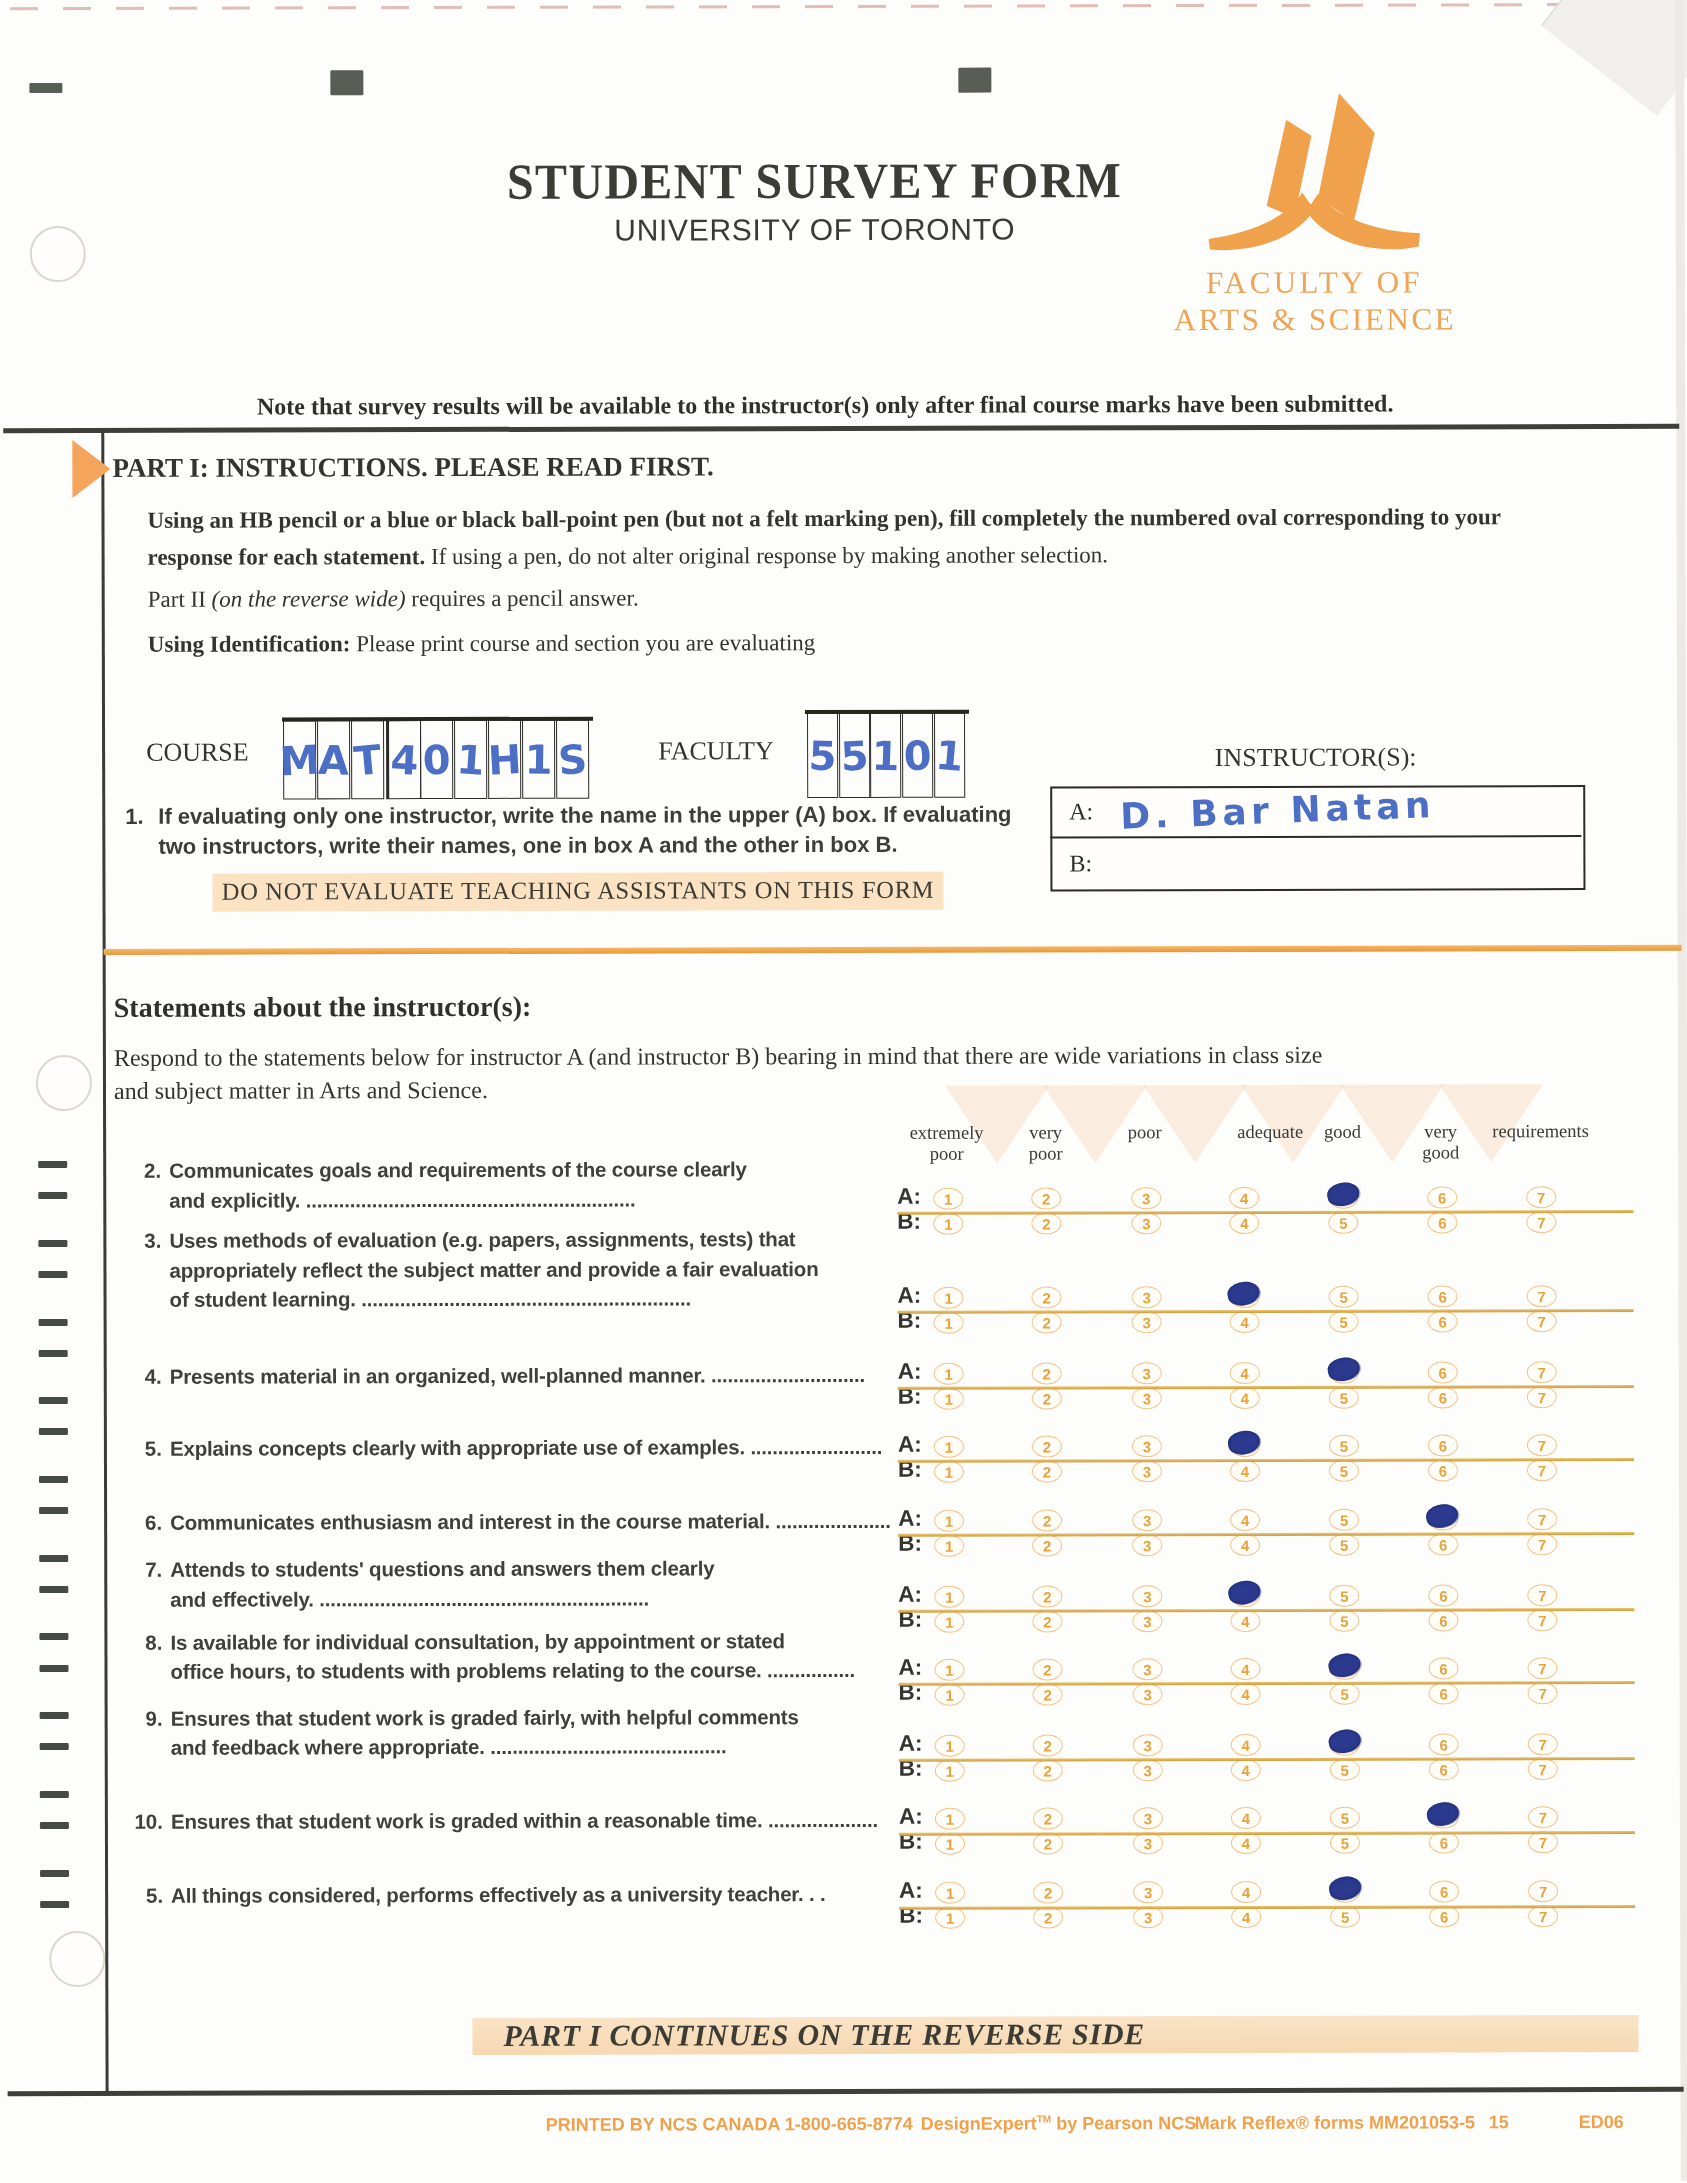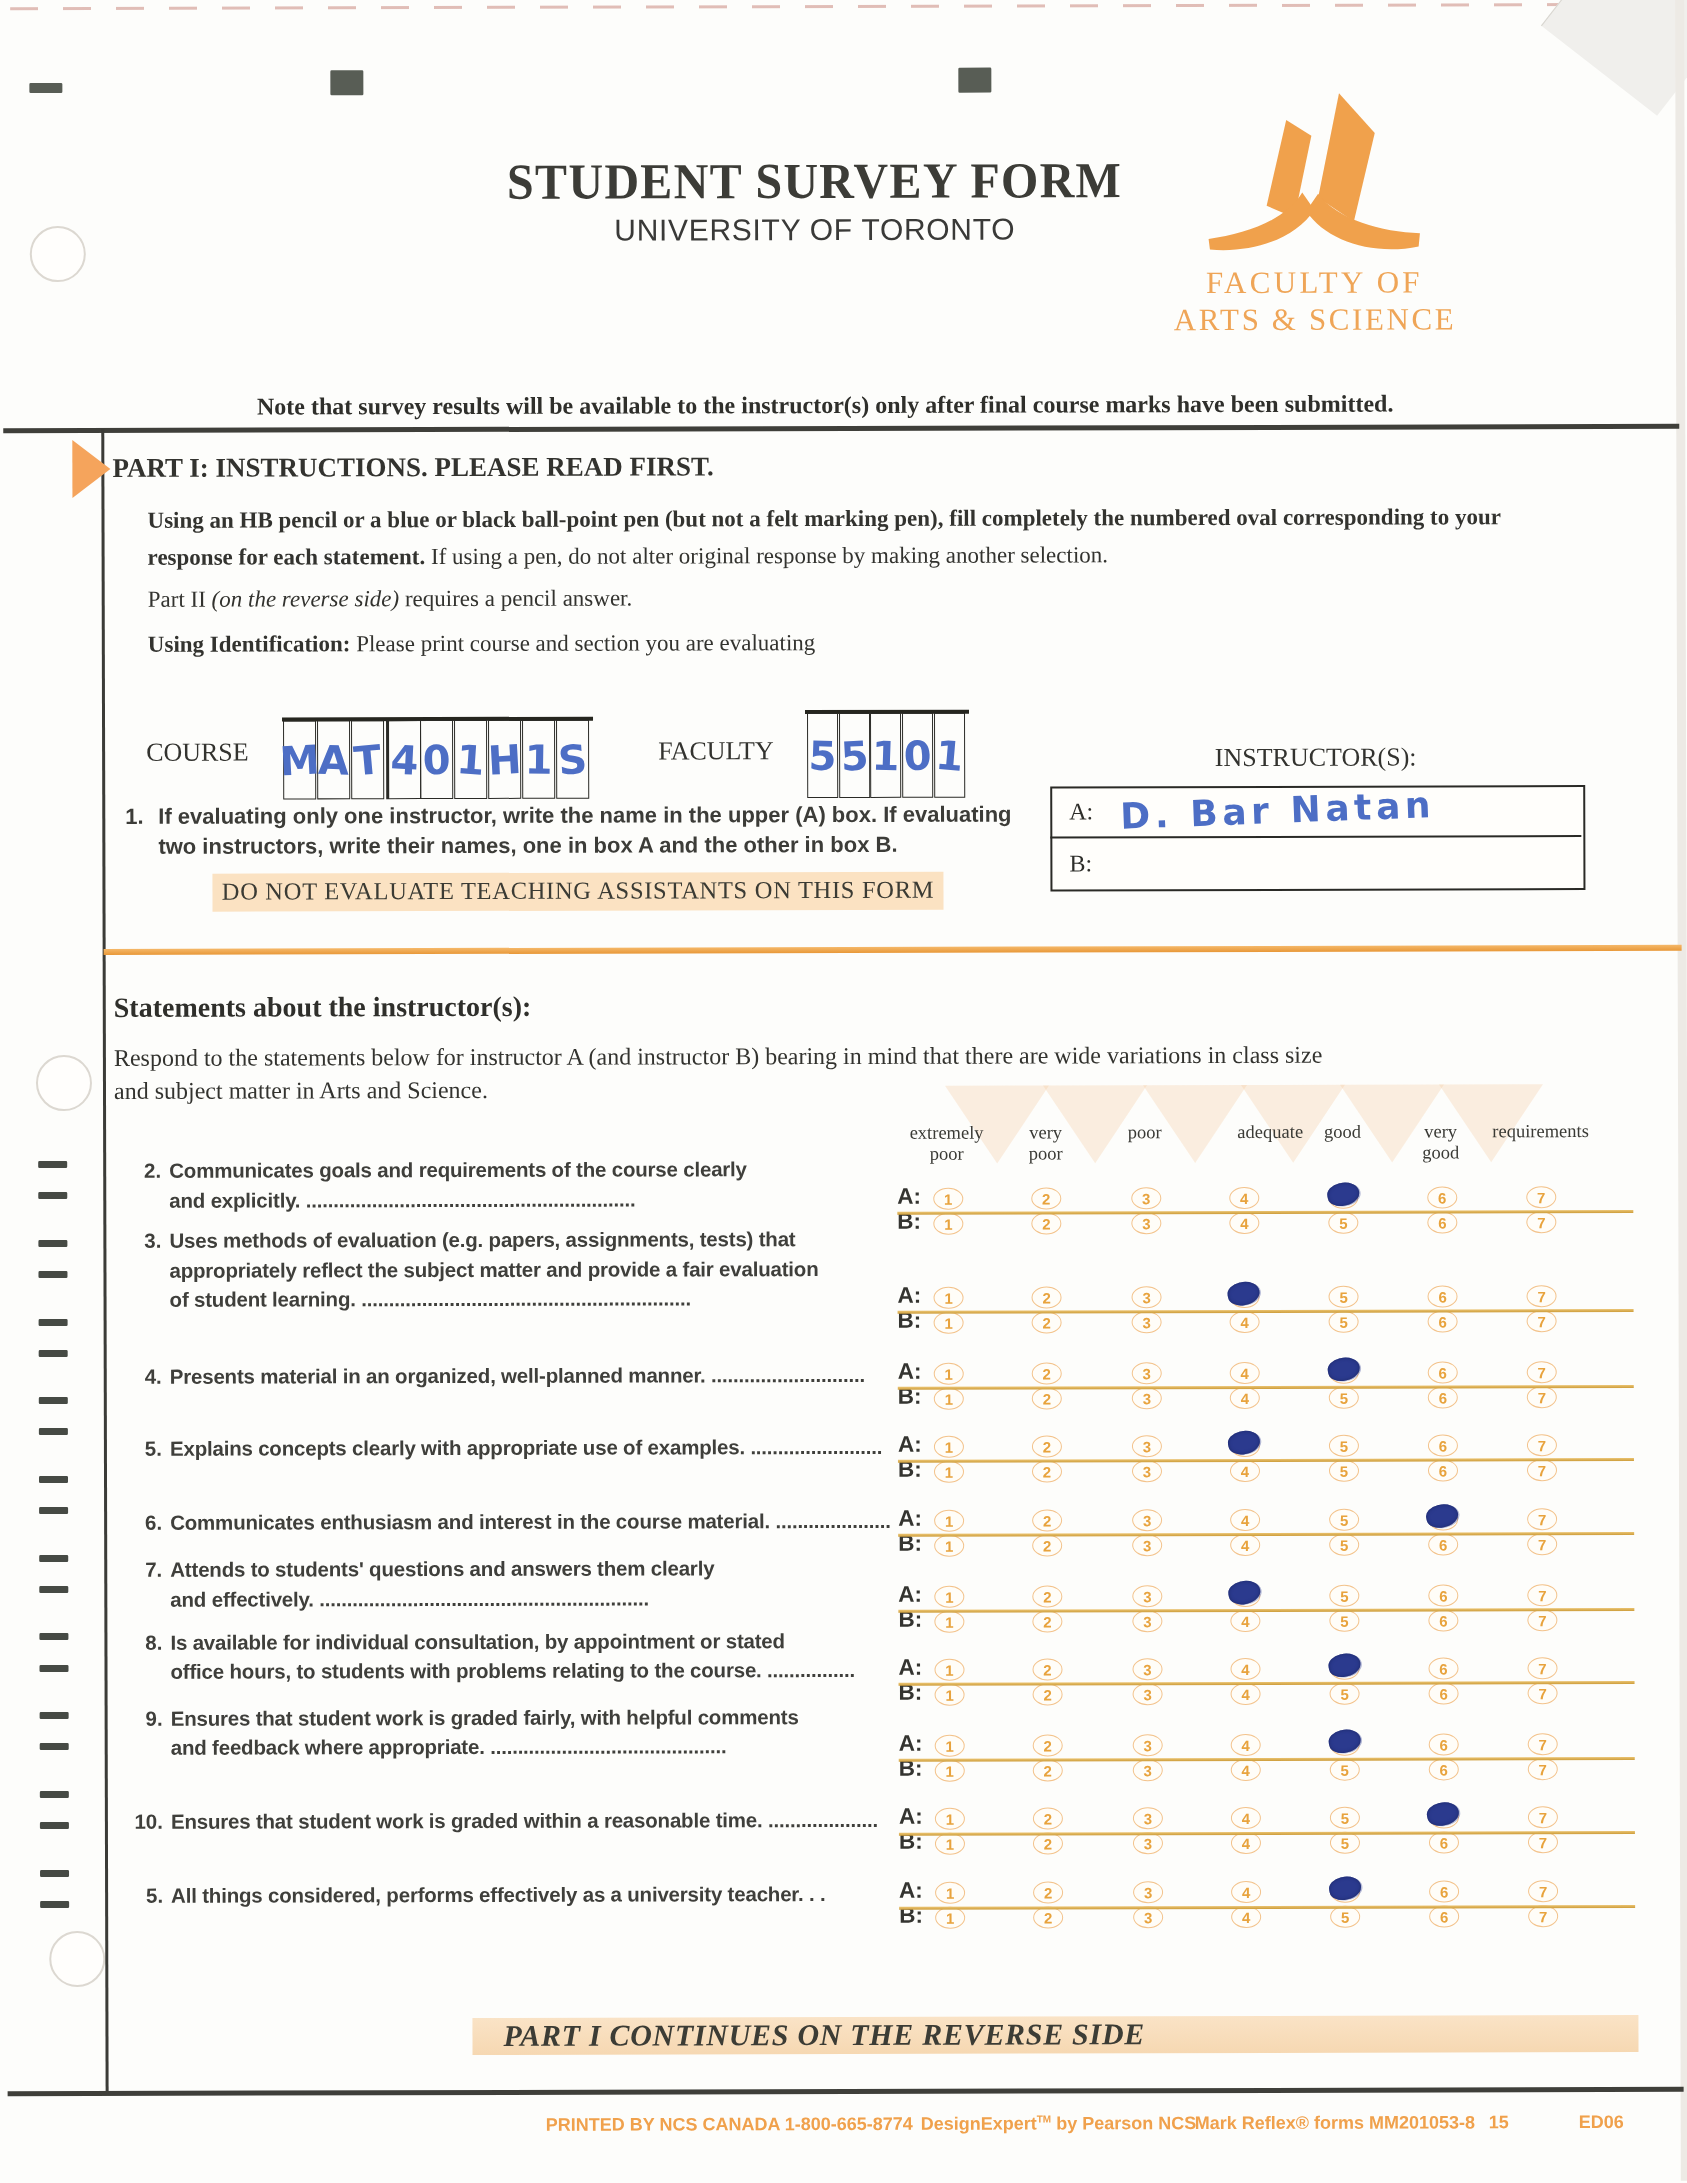--- a/index.html
+++ b/index.html
@@ -148,21 +148,21 @@
     <div class="abs center" id="note-line">Note that survey results will be available to the instructor(s) only after final course marks have been submitted.</div>
     <div class="abs hrule" id="rule-top"></div>
     <div class="abs" id="left-border"></div>
 
     <div class="abs" id="part1-arrow"></div>
     <div class="abs" id="part1-heading">PART I:  INSTRUCTIONS. PLEASE READ FIRST.</div>
     <div class="abs" id="instr-para">
       <span class="b">Using an HB pencil or a blue or black ball-point pen (but not a felt marking pen), fill completely the numbered oval corresponding to your response for each statement.</span><span> If using a pen, do not alter original response by making another selection.</span>
     </div>
     <div class="abs" id="part2-line">
-      <span>Part II </span><span class="i">(on the reverse side)</span><span> requires a pencil answer.</span>
+      <span>Part II </span><span class="i">(on the reverse wide)</span><span> requires a pencil answer.</span>
     </div>
     <div class="abs" id="courseid-line">
       <span class="b">Using Identification:</span><span> Please print course and section you are evaluating</span>
     </div>
 
     <div class="abs" id="course-label">COURSE</div>
     <div id="course-grid">
         <div class="abs grid-topbar" style="left: 283px; top: 716px; width: 311px;"></div>
         <div class="abs grid-cell" style="left: 284px; top: 719px; width: 31px; height: 77px;">
           <div class="hw cell-letter" style="transform: rotate(-3deg);">M</div>
@@ -754,19 +754,19 @@
       </div>
 
     <div class="abs" id="continues-band"></div>
     <div class="abs" id="continues-text">PART I CONTINUES ON THE REVERSE SIDE</div>
     <div class="abs hrule" id="rule-bottom"></div>
 
     <div class="abs footer-txt" style="left:543px;top:2114px;">PRINTED BY NCS CANADA 1-800-665-8774</div>
     <div class="abs footer-txt" style="left:918px;top:2114px;">
       <span>DesignExpert</span><sup>TM</sup><span> by Pearson NCS</span>
     </div>
-    <div class="abs footer-txt" style="left:1192px;top:2114px;">Mark Reflex® forms MM201053-8</div>
+    <div class="abs footer-txt" style="left:1192px;top:2114px;">Mark Reflex® forms MM201053-5</div>
     <div class="abs footer-txt" style="left:1486px;top:2114px;">15</div>
     <div class="abs footer-txt" style="left:1576px;top:2114px;">ED06</div>
 
   </div>
 </div>
 
 
 </body></html>

